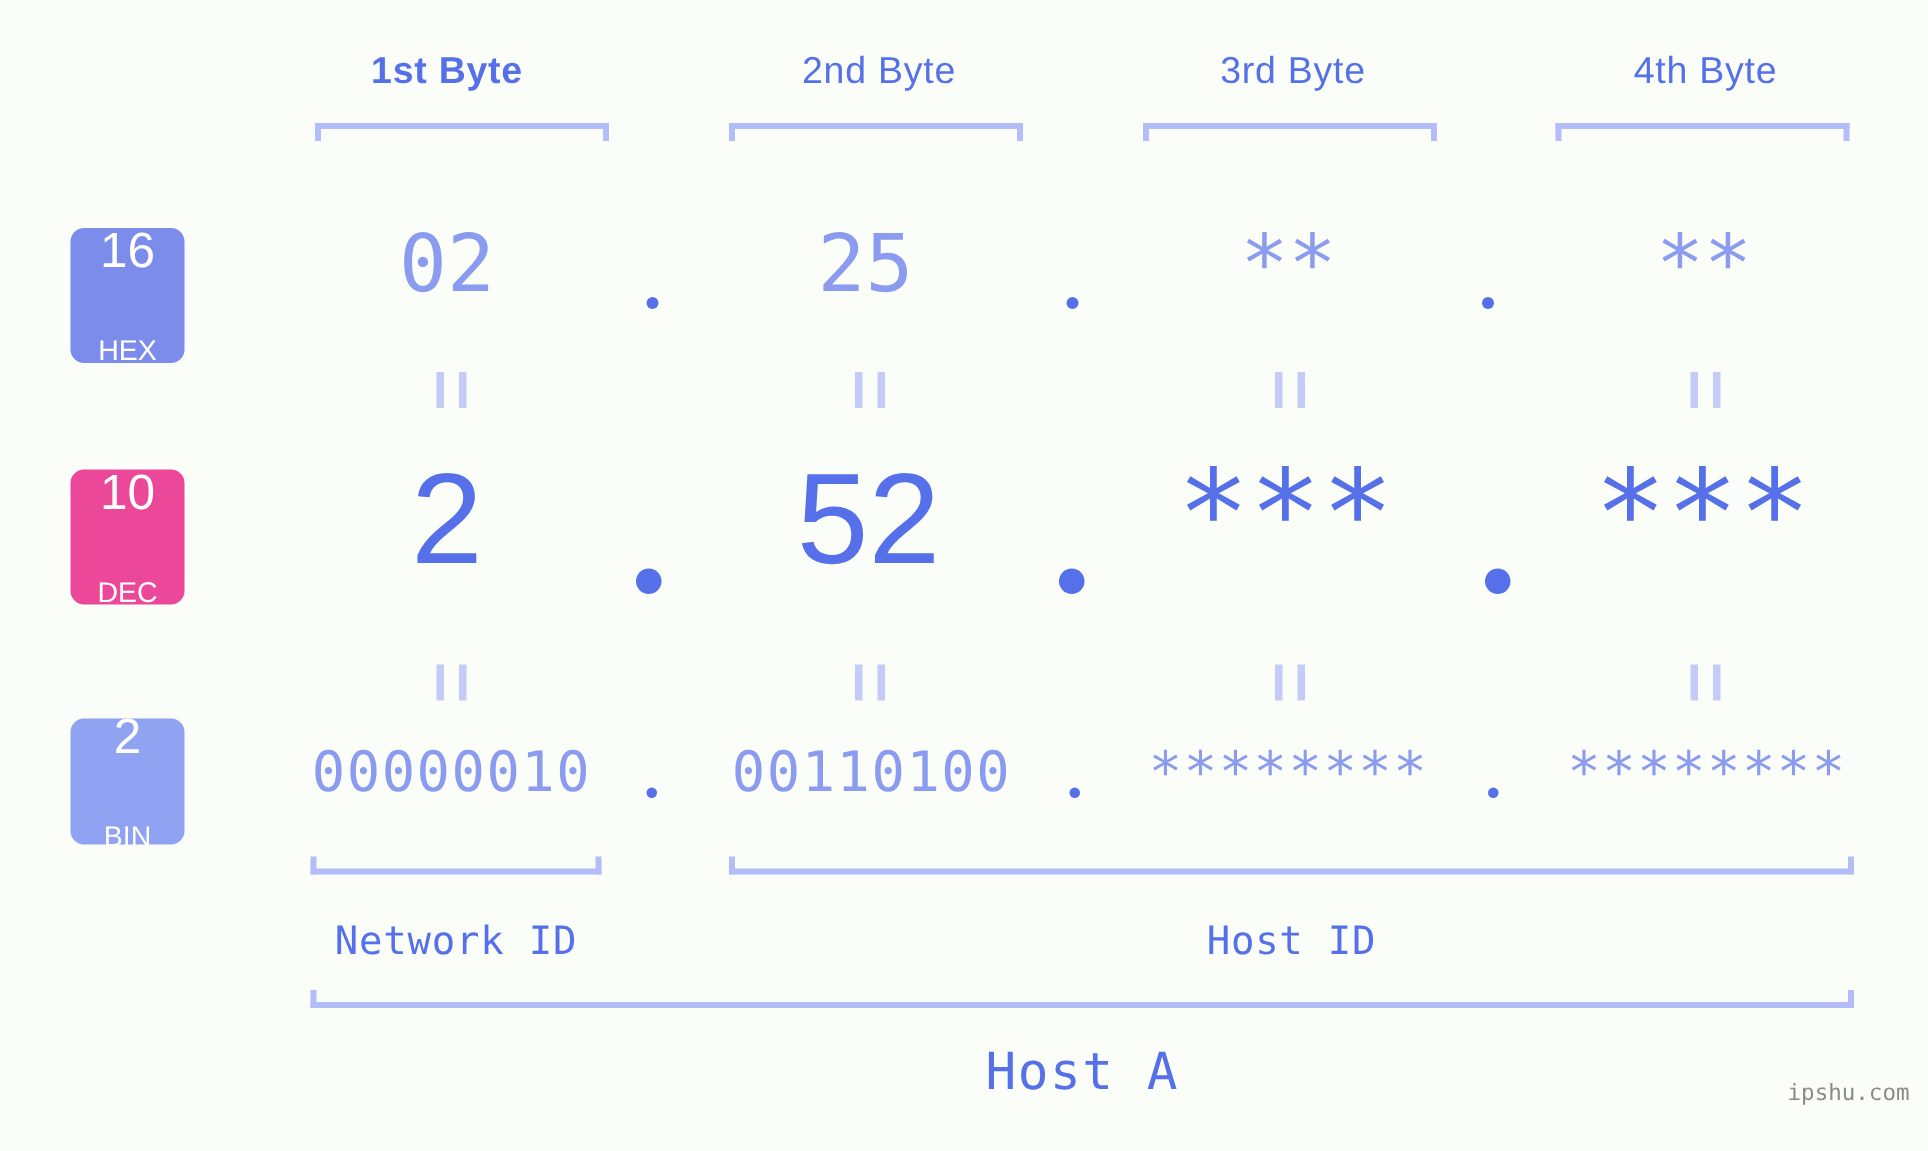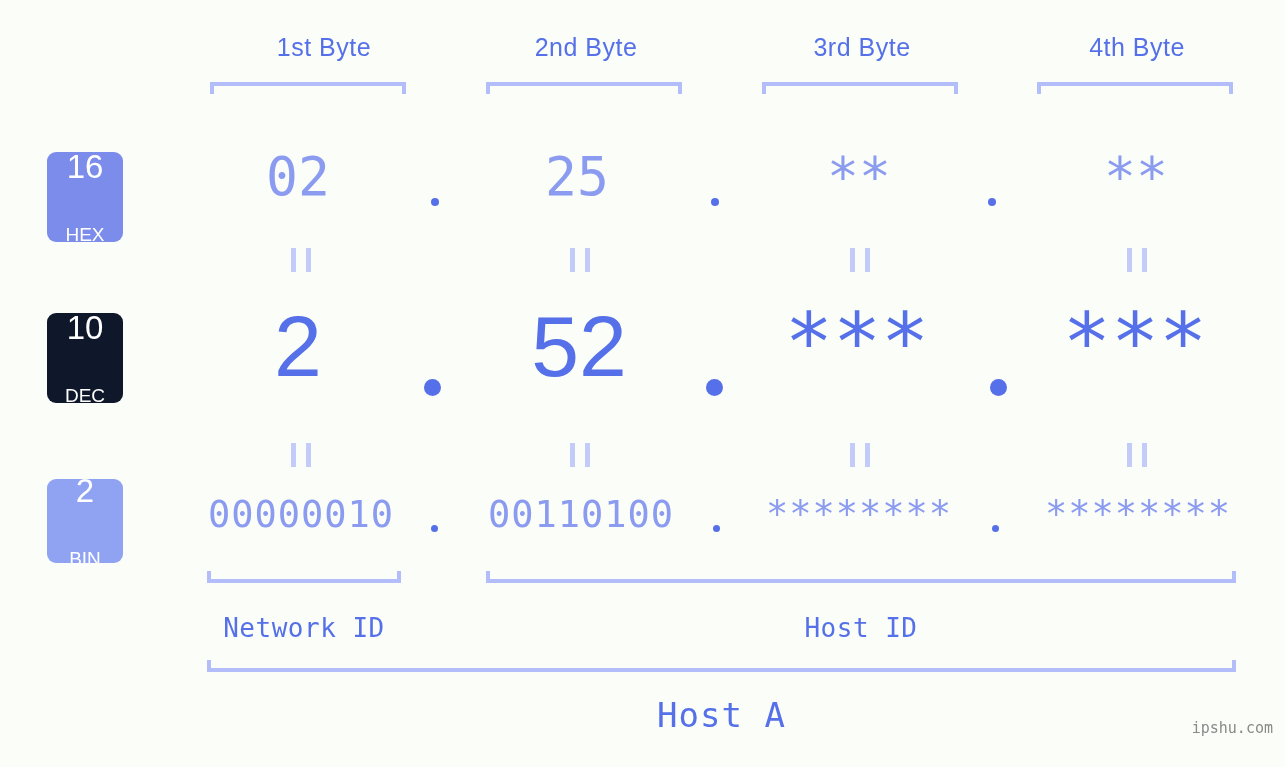--- a/index.html
+++ b/index.html
@@ -70,21 +70,21 @@
   .badge .num {
     font-size: 33px;
     letter-spacing: 0px;
     margin-bottom: 2px;
   }
   .badge .nm {
     font-size: 19px;
     letter-spacing: 0px;
   }
   #badge-hex { top: 152px; height: 90px; background: #7b8ceb; }
-  #badge-dec { top: 313px; height: 90px; background: #0f172a; }
+  #badge-dec { top: 313px; height: 90px; background: #ec4899; }
   #badge-bin { top: 479px; height: 84px; background: #8fa3f2; }
 
   
   .val {
     position: absolute;
     text-align: center;
     white-space: nowrap;
     font-family: "DejaVu Sans Mono", monospace;
   }
 
@@ -173,21 +173,21 @@
     font-size: 15px;
     color: #8a8a8a;
     letter-spacing: 0px;
   }
 </style>
 </head>
 <body>
 
 <div id="stage">
 
-  <div class="byte-label" style="left:224px;">1st Byte</div>
+  <div class="byte-label" style="left:198px;font-weight:bold;">1st Byte</div>
   <div class="byte-label" style="left:486px;">2nd Byte</div>
   <div class="byte-label" style="left:762px;">3rd Byte</div>
   <div class="byte-label" style="left:1037px;">4th Byte</div>
 
   <div class="bracket-top" style="left:210px;  top:82px; width:196px;"></div>
   <div class="bracket-top" style="left:486px;  top:82px; width:196px;"></div>
   <div class="bracket-top" style="left:762px;  top:82px; width:196px;"></div>
   <div class="bracket-top" style="left:1037px; top:82px; width:196px;"></div>
 
   <div class="badge" id="badge-hex">

